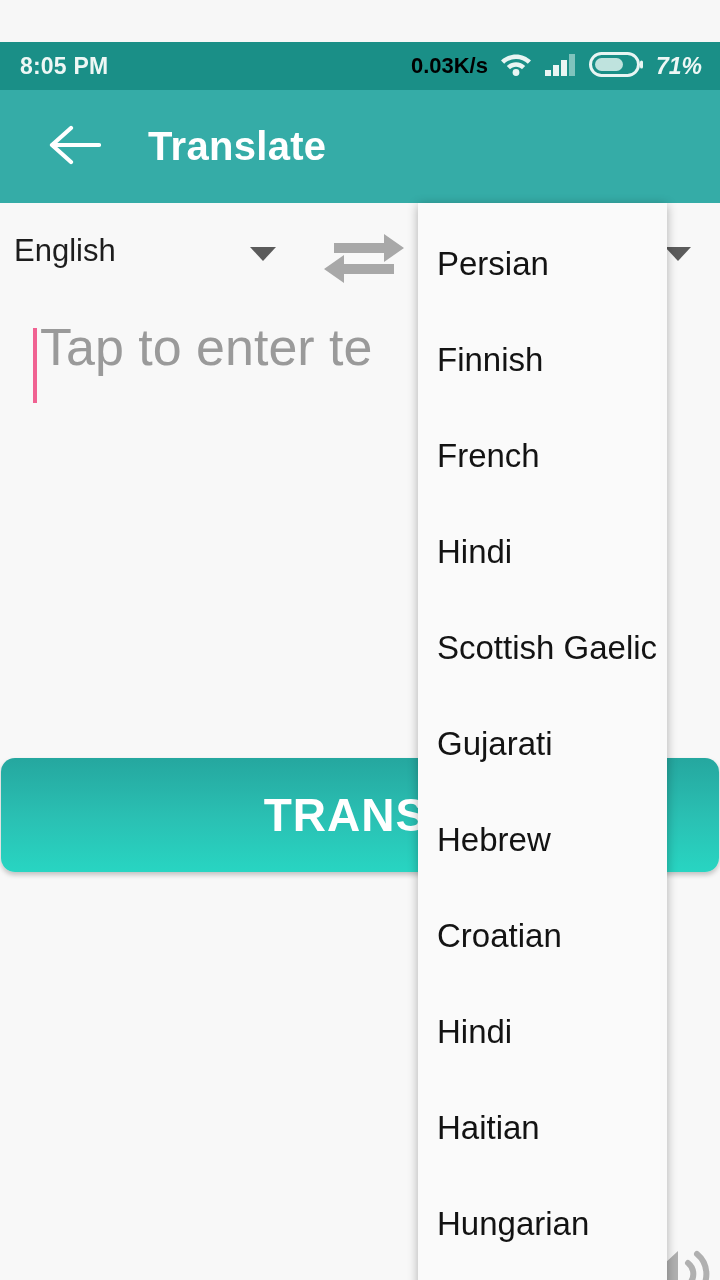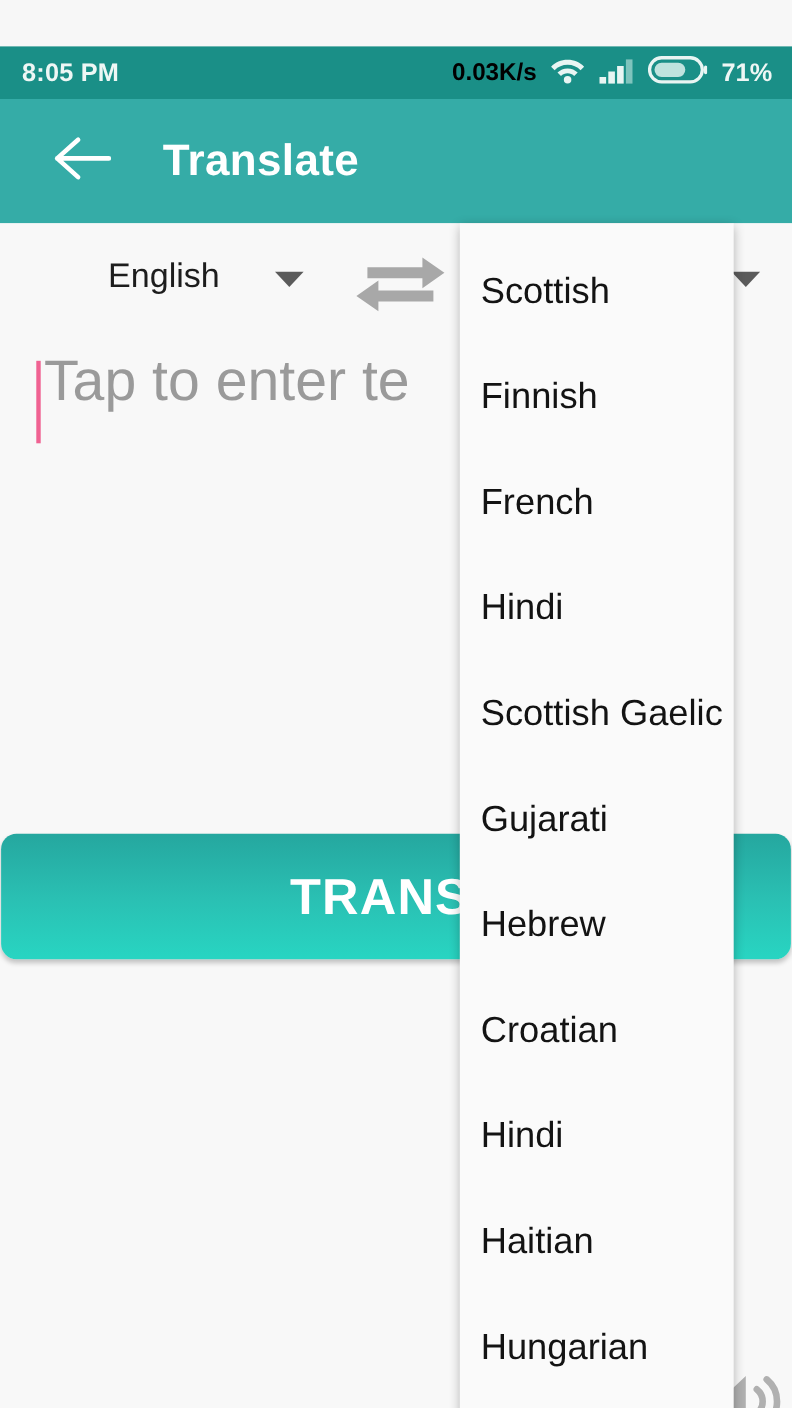--- a/index.html
+++ b/index.html
@@ -29,21 +29,21 @@
   #status-clock {
     font-size:23px; font-weight:bold;
     letter-spacing:0.2px;
     color:#eef7f5;
   }
   #status-right {
     margin-left:auto;
     display:flex; align-items:center; gap:11px;
   }
   #net-speed { font-size:22px; font-weight:bold; color:#000000; }
-  #battery-pct { font-size:23px; font-weight:bold; color:#eef7f5; margin-left:2px; }
+  #battery-pct { font-size:23px; font-weight:bold; color:#eef7f5; margin-left:2px;font-style:italic; }
   .sb-ico { display:block; }
 
   
   #app-bar {
     position:absolute; left:0; top:48px;
     width:720px; height:113px;
     background:#35aca7;
     display:flex; align-items:center;padding-left:16px;
   }
   #back-button {
@@ -69,21 +69,20 @@
   
   #lang-row {
     position:absolute; left:0; top:0;
     width:720px; height:108px;
   }
   #source-lang {
     position:absolute; left:14px; top:30px;
     display:flex; align-items:center;
     width:270px;
     cursor:pointer;
-    justify-content:center;
   }
   #source-lang-label {
     font-size:31px; color:#1d1d1d;
   }
   .chevron {
     width:0; height:0;
     border-left:13px solid transparent;
     border-right:13px solid transparent;
     border-top:14px solid #5b5b5b;
   }
@@ -274,21 +273,21 @@
           <path d="M6 27 H18 L32 14 V60 L18 47 H6 Z" fill="#b0b0b0"></path>
           <path d="M42 26 a14 14 0 0 1 0 22" fill="none" stroke="#b0b0b0" stroke-width="6" stroke-linecap="round"></path>
           <path d="M51 17 a26 26 0 0 1 0 40" fill="none" stroke="#b0b0b0" stroke-width="6" stroke-linecap="round"></path>
         </svg>
       </span>
     </div>
 
   </div>
 
   <div id="lang-dropdown">
-    <div class="dropdown-item">Scottish</div>
+    <div class="dropdown-item">Persian</div>
     <div class="dropdown-item">Finnish</div>
     <div class="dropdown-item">French</div>
     <div class="dropdown-item">Hindi</div>
     <div class="dropdown-item">Scottish Gaelic</div>
     <div class="dropdown-item">Gujarati</div>
     <div class="dropdown-item">Hebrew</div>
     <div class="dropdown-item">Croatian</div>
     <div class="dropdown-item">Hindi</div>
     <div class="dropdown-item">Haitian</div>
     <div class="dropdown-item">Hungarian</div>

